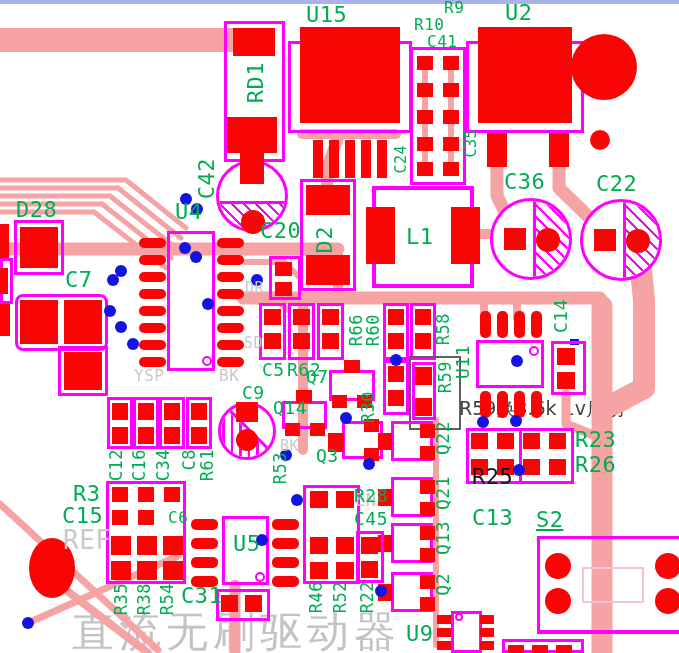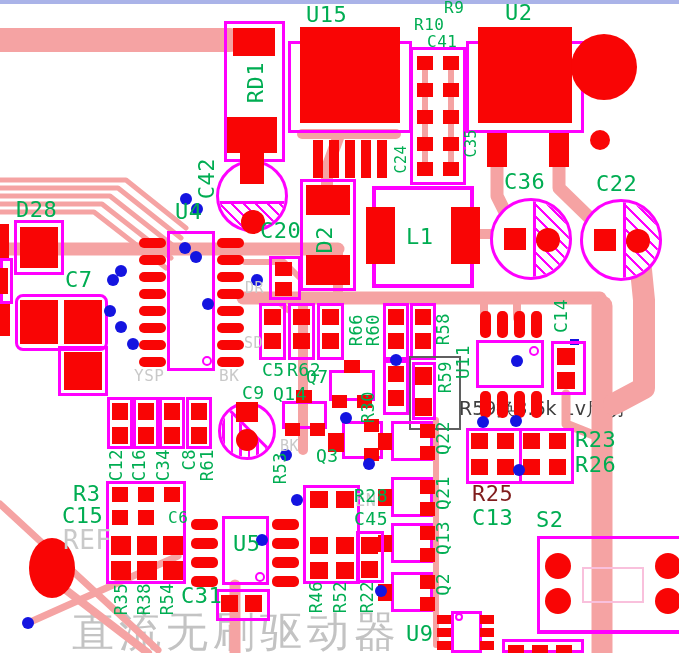--- a/index.html
+++ b/index.html
@@ -320,21 +320,21 @@
     <div class="lbl" style="position: absolute; left: 65px; top: 269px; font-size: 22px; color: rgb(0, 173, 82);">C7</div>
     <div class="lbl" style="position: absolute; left: 262px; top: 361px; font-size: 18px; color: rgb(0, 173, 82);">C5</div>
     <div class="lbl" style="position: absolute; left: 287px; top: 361px; font-size: 18px; color: rgb(0, 173, 82);">R62</div>
     <div class="lbl v" style="position: absolute; left: 348px; top: 314px; font-size: 17px; color: rgb(0, 173, 82);">R66</div>
     <div class="lbl v" style="position: absolute; left: 365px; top: 314px; font-size: 17px; color: rgb(0, 173, 82);">R60</div>
     <div class="lbl v" style="position: absolute; left: 435px; top: 313px; font-size: 17px; color: rgb(0, 173, 82);">R58</div>
     <div class="lbl v" style="position: absolute; left: 437px; top: 361px; font-size: 17px; color: rgb(0, 173, 82);">R59</div>
     <div class="lbl v" style="position: absolute; left: 454px; top: 345px; font-size: 18px; color: rgb(0, 173, 82);">U11</div>
     <div class="lbl v" style="position: absolute; left: 552px; top: 299px; font-size: 18px; color: rgb(0, 173, 82);">C14</div>
     <div class="lbl" style="position: absolute; left: 242px; top: 384px; font-size: 18px; color: rgb(0, 173, 82);">C9</div>
-    <div class="lbl" style="position: absolute; left: 273px; top: 385px; font-size: 18px; color: rgb(0, 173, 82);">Q14</div>
+    <div class="lbl" style="position: absolute; left: 273px; top: 399px; font-size: 18px; color: rgb(0, 173, 82);">Q14</div>
     <div class="lbl" style="position: absolute; left: 306px; top: 368px; font-size: 18px; color: rgb(0, 173, 82);">Q7</div>
     <div class="lbl v" style="position: absolute; left: 360px; top: 391px; font-size: 17px; color: rgb(0, 173, 82);">R30</div>
     <div class="lbl" style="position: absolute; left: 316px; top: 447px; font-size: 18px; color: rgb(0, 173, 82);">Q3</div>
     <div class="lbl v" style="position: absolute; left: 434px; top: 421px; font-size: 18px; color: rgb(0, 173, 82);">Q22</div>
     <div class="lbl v" style="position: absolute; left: 434px; top: 476px; font-size: 18px; color: rgb(0, 173, 82);">Q21</div>
     <div class="lbl v" style="position: absolute; left: 434px; top: 521px; font-size: 18px; color: rgb(0, 173, 82);">Q13</div>
     <div class="lbl v" style="position: absolute; left: 434px; top: 573px; font-size: 18px; color: rgb(0, 173, 82);">Q2</div>
     <div class="lbl v" style="position: absolute; left: 108px; top: 449px; font-size: 17px; color: rgb(0, 173, 82);">C12</div>
     <div class="lbl v" style="position: absolute; left: 131px; top: 449px; font-size: 17px; color: rgb(0, 173, 82);">C16</div>
     <div class="lbl v" style="position: absolute; left: 155px; top: 449px; font-size: 17px; color: rgb(0, 173, 82);">C34</div>
@@ -351,22 +351,22 @@
     <div class="lbl" style="position: absolute; left: 233px; top: 533px; font-size: 22px; color: rgb(0, 173, 82);">U5</div>
     <div class="lbl v" style="position: absolute; left: 113px; top: 583px; font-size: 17px; color: rgb(0, 173, 82);">R35</div>
     <div class="lbl v" style="position: absolute; left: 136px; top: 583px; font-size: 17px; color: rgb(0, 173, 82);">R38</div>
     <div class="lbl v" style="position: absolute; left: 159px; top: 583px; font-size: 17px; color: rgb(0, 173, 82);">R54</div>
     <div class="lbl" style="position: absolute; left: 181px; top: 585px; font-size: 22px; color: rgb(0, 173, 82);">C31</div>
     <div class="lbl v" style="position: absolute; left: 308px; top: 581px; font-size: 17px; color: rgb(0, 173, 82);">R46</div>
     <div class="lbl v" style="position: absolute; left: 332px; top: 581px; font-size: 17px; color: rgb(0, 173, 82);">R52</div>
     <div class="lbl v" style="position: absolute; left: 359px; top: 581px; font-size: 17px; color: rgb(0, 173, 82);">R22</div>
     <div class="lbl" style="position: absolute; left: 575px; top: 429px; font-size: 22px; color: rgb(0, 173, 82);">R23</div>
     <div class="lbl" style="position: absolute; left: 575px; top: 454px; font-size: 22px; color: rgb(0, 173, 82);">R26</div>
-    <div class="lbl" style="position: absolute; left: 472px; top: 483px; font-size: 22px; color: #7f1d1d;">R25</div>
+    <div class="lbl" style="position: absolute; left: 472px; top: 466px; font-size: 22px; color: #0f172a;">R25</div>
     <div class="lbl" style="position: absolute; left: 472px; top: 507px; font-size: 22px; color: rgb(0, 173, 82);">C13</div>
-    <div class="lbl" style="position: absolute; left: 536px; top: 509px; font-size: 22px; color: rgb(0, 173, 82);">S2</div>
+    <div class="lbl" style="position: absolute; left: 536px; top: 509px; font-size: 22px; color: rgb(0, 173, 82); text-decoration: underline;">S2</div>
     <div class="lbl" style="position: absolute; left: 406px; top: 623px; font-size: 22px; color: rgb(0, 173, 82);">U9</div>
     <div class="lbl" style="position: absolute; left: 134px; top: 368px; font-size: 16px; color: rgb(201, 201, 201);">YSP</div>
     <div class="lbl" style="position: absolute; left: 219px; top: 368px; font-size: 16px; color: rgb(201, 201, 201);">BK</div>
     <div class="lbl" style="position: absolute; left: 245px; top: 281px; font-size: 15px; color: rgb(201, 201, 201);">DR</div>
     <div class="lbl" style="position: absolute; left: 280px; top: 439px; font-size: 15px; color: rgb(201, 201, 201);">BK</div>
     <div class="lbl" style="position: absolute; left: 244px; top: 336px; font-size: 15px; color: rgb(201, 201, 201);">SD</div>
   </div>
 
 </body></html>

